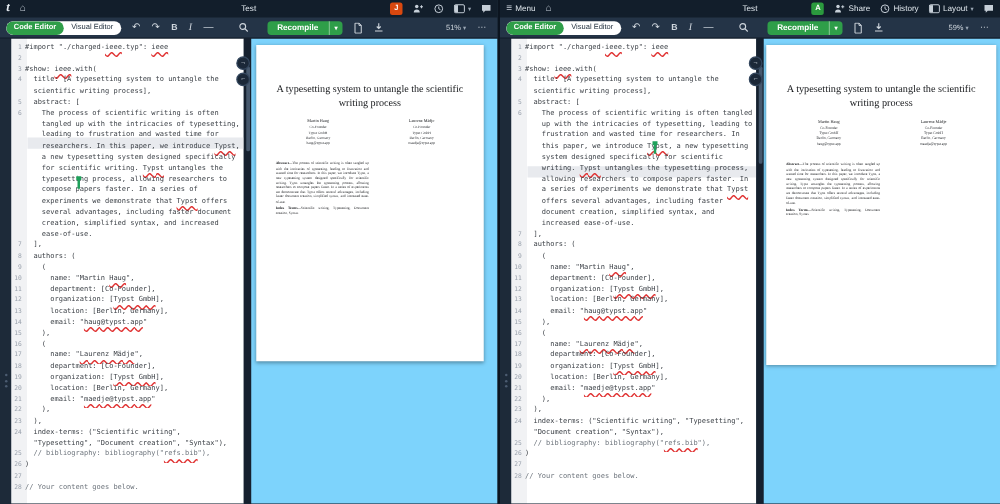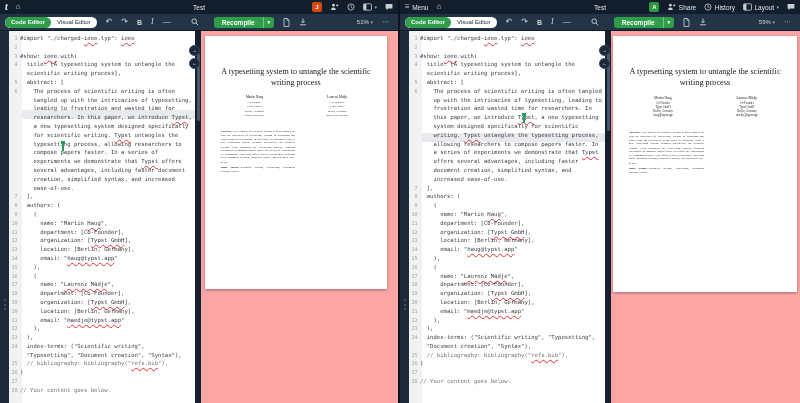--- a/index.html
+++ b/index.html
@@ -65,21 +65,21 @@
   .thumb { position:absolute; left:1.5px; width:3px; border-radius:2px; background:#46586d; }
   .win-l .thumb { top:22px; height:68px; }
   .win-r .thumb { top:22px; height:78px; }
   .collapse { position:absolute; width:11px; height:11px; border-radius:50%; background:#1b2838; border:1px solid #33465d;
               color:#dfe6ec; font-size:5px; line-height:1; display:flex; align-items:center; justify-content:center; z-index:3; }
   .win-l .collapse { left:189px; }
   .win-r .collapse { left:199px; }
   .collapse.c1 { top:14px; }
   .collapse.c2 { top:27px; }
 
-  .preview { flex:1; background:#fca5a5; position:relative; overflow:hidden; }
+  .preview { flex:1; background:#7dd3fc; position:relative; overflow:hidden; }
   .page { position:absolute; background:#fff; box-shadow:0 1px 3px rgba(0,0,0,.35); overflow:hidden; }
   .win-l .page { left:4px; top:5px; width:182px; height:253px; }
   .win-r .page { left:2px; top:5px; width:184px; height:256px; }
   .page-inner { width:303px; height:421px; transform-origin:0 0; font-family:"Liberation Serif", serif; color:#16181b; }
   .win-l .page-inner { transform:scale(0.60); }
   .win-r .page-inner { transform:scale(0.607); }
   .pt { margin:30px auto 0; width:256px; text-align:center; font-size:13.5px; line-height:1.3; }
   .pa { display:flex; justify-content:center; gap:58px; margin-top:14px; text-align:center; }
   .pa .col { width:80px; }
   .pa .nm { font-size:5.6px; margin-bottom:1.5px; }

